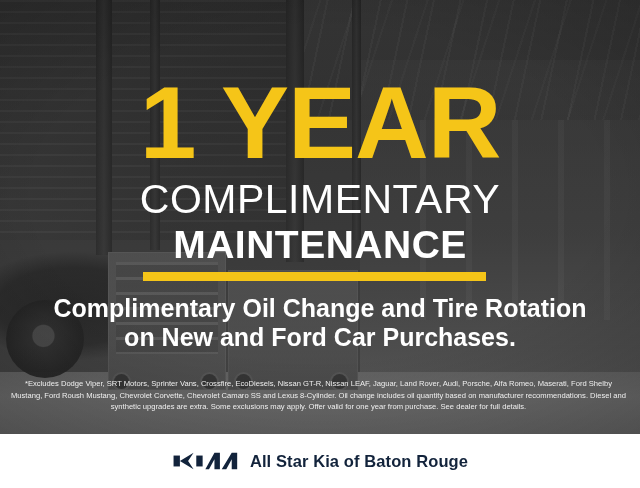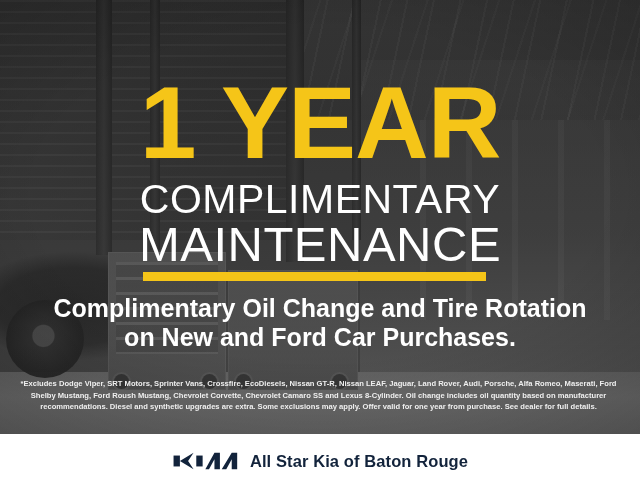--- a/index.html
+++ b/index.html
@@ -179,23 +179,23 @@
     left: 0; right: 0; top: 179px;
     font-size: 41px;
     line-height: 41px;
     font-weight: normal;
     letter-spacing: 0.5px;
     color: #ffffff;
   }
   .headline-sub2 {
     position: absolute;
     left: 0; right: 0; top: 224px;
-    font-size: 49px;
+    font-size: 39px;
     line-height: 41px;
-    font-weight: normal;
+    font-weight: bold;
     letter-spacing: 0.5px;
     color: #ffffff;
   }
 
   .divider {
     position: absolute;
     left: 143px; top: 272px;
     width: 343px; height: 9px;
     background: #f5c518;
   }
@@ -216,21 +216,21 @@
     font-weight: bold;
     color: #ffffff;
   }
 
   .disclaimer {
     position: absolute;
     left: 11px; right: 14px; top: 378px;
     font-size: 7.6px;
     line-height: 11.5px;
     color: #efefef;
-    font-weight: bold;
+    font-weight: normal;
   }
 
   
   .footer {
     position: absolute;
     left: 0; top: 434px;
     width: 640px; height: 54px;
     background: #ffffff;
     display: flex;
     align-items: center;

